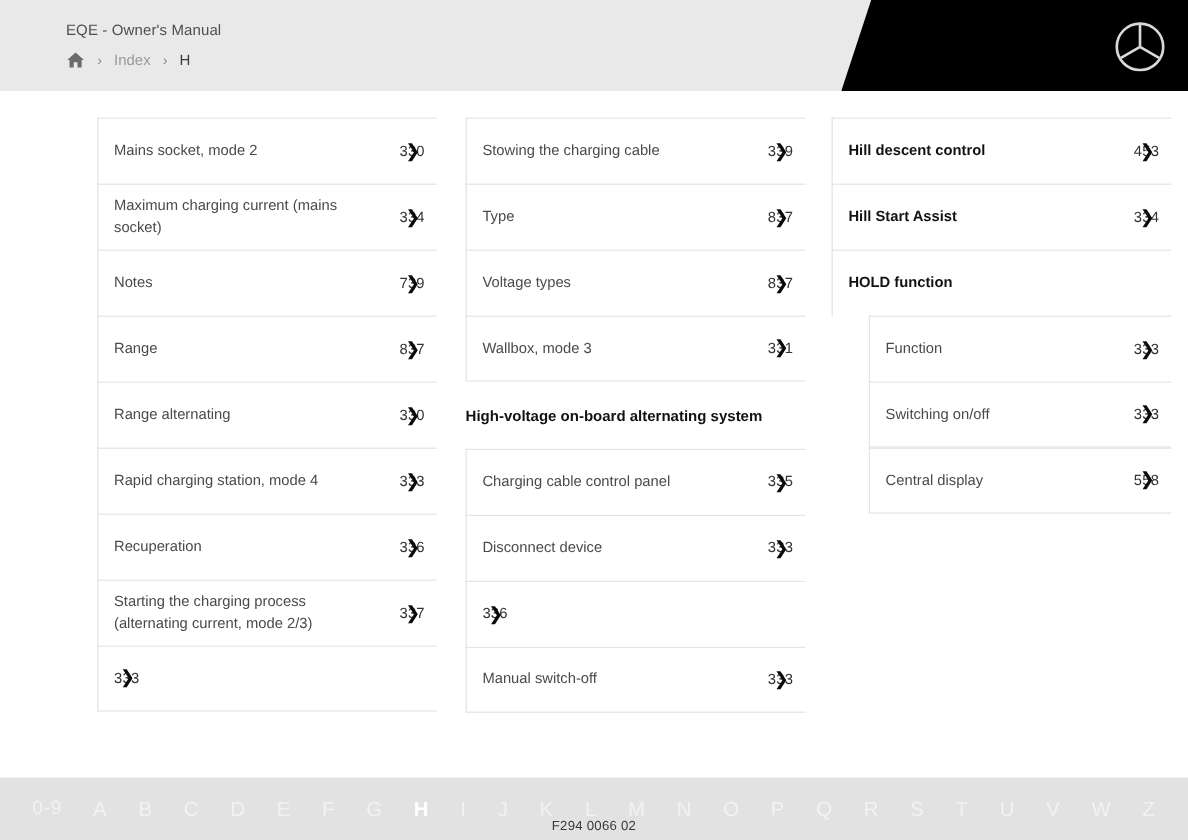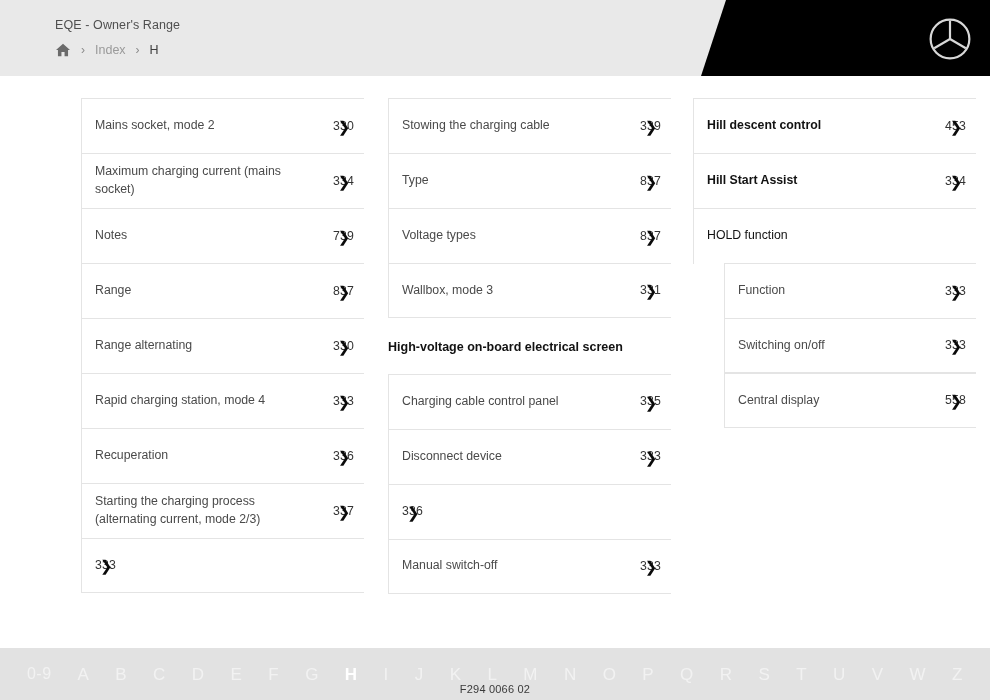--- a/index.html
+++ b/index.html
@@ -107,21 +107,21 @@
     color: #4a4a4a;
     line-height: 1.45;
     max-width: 196px;
     padding-right: 6px;
   }
   .entry.bold .entry-label {
     font-weight: bold;
     color: #121212;
   }
   
-  .entry.noref .entry-label { font-weight: normal; color: #121212; }
+  .entry.noref .entry-label { font-weight: bold; color: #121212; }
 
   
   .pageref {
     position: relative;
     flex: 0 0 auto;
     font-size: 12.3px;
     color: #333333;
     letter-spacing: .2px;
     white-space: nowrap;
     line-height: 1;
@@ -180,21 +180,21 @@
   <svg class="brand-star" viewBox="0 0 100 100">
     <circle cx="50" cy="50" r="44" fill="none" stroke="#d8d8d8" stroke-width="5"></circle>
     <g stroke="#d8d8d8" stroke-width="5" fill="none">
       <line x1="50" y1="50" x2="50" y2="8"></line>
       <line x1="50" y1="50" x2="14" y2="71"></line>
       <line x1="50" y1="50" x2="86" y2="71"></line>
     </g>
   </svg>
 
   <div class="breadcrumb-block">
-    <div class="manual-title">EQE - Owner's Range</div>
+    <div class="manual-title">EQE - Owner's Manual</div>
     <div class="breadcrumb">
       <span>
         <svg class="bc-home" viewBox="0 0 20 18">
           <path d="M10 1 L19 9 L16.5 9 L16.5 17 L12 17 L12 11.5 L8 11.5 L8 17 L3.5 17 L3.5 9 L1 9 Z" fill="#6b6b6b"></path>
         </svg>
       </span>
       <span class="bc-sep">›</span>
       <span class="bc-item">Index</span>
       <span class="bc-sep">›</span>
       <span class="bc-item current">H</span>
@@ -255,21 +255,21 @@
           </div>
           <div class="entry">
             <div class="entry-label">Voltage types</div>
             <div class="pageref"><span>837</span><span class="chev">❯</span></div>
           </div>
           <div class="entry">
             <div class="entry-label">Wallbox, mode 3</div>
             <div class="pageref"><span>331</span><span class="chev">❯</span></div>
           </div>
         </div>
-        <div class="group-heading">High-voltage on-board electrical screen</div>
+        <div class="group-heading">High-voltage on-board alternating system</div>
         <div>
           <div class="entry">
             <div class="entry-label">Charging cable control panel</div>
             <div class="pageref"><span>335</span><span class="chev">❯</span></div>
           </div>
           <div class="entry">
             <div class="entry-label">Disconnect device</div>
             <div class="pageref"><span>333</span><span class="chev">❯</span></div>
           </div>
           <div class="entry">

